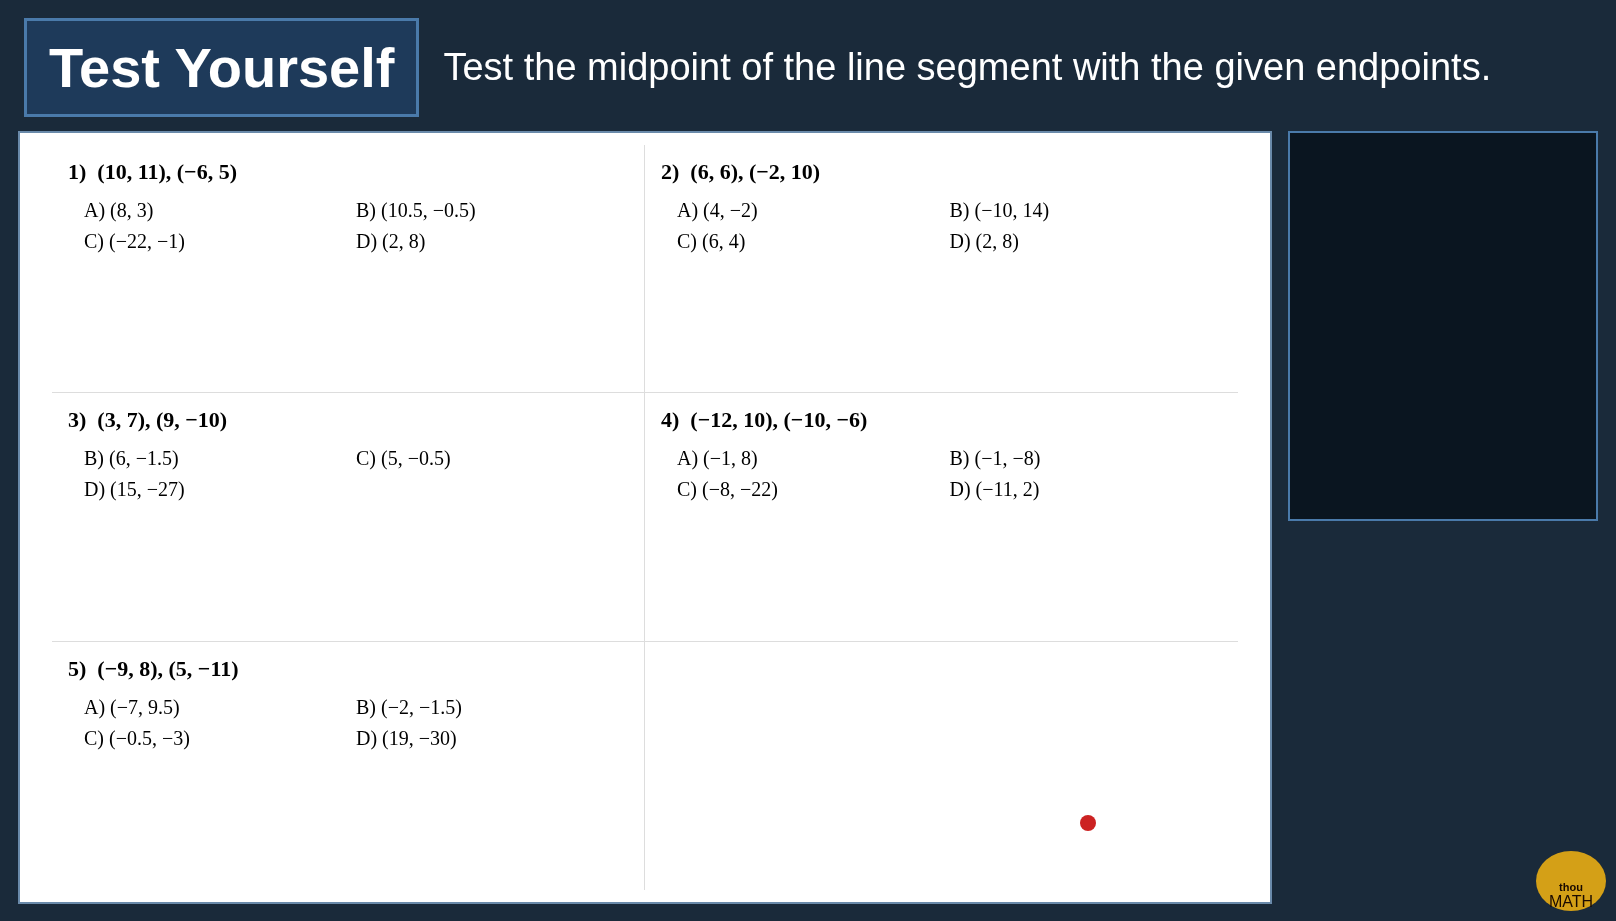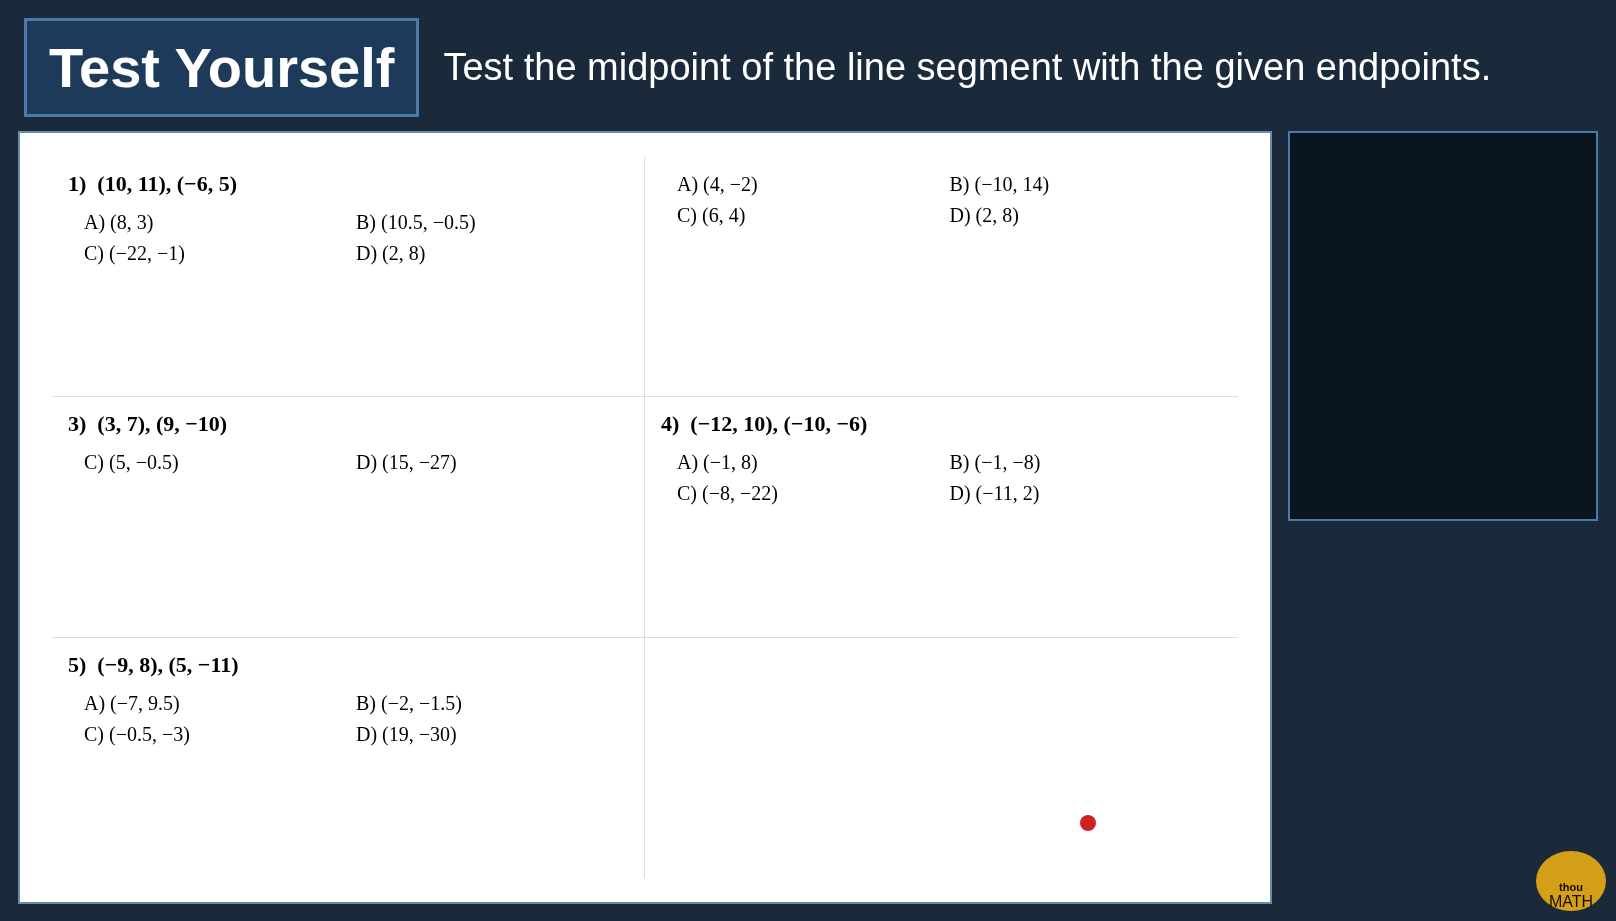--- a/index.html
+++ b/index.html
@@ -51,21 +51,21 @@
       display: flex;
       padding: 0 18px 18px 18px;
       gap: 16px;
       height: calc(921px - 130px);
     }
 
     .quiz-panel {
       background-color: #ffffff;
       border: 2px solid #6a8aaa;
       flex: 1;
-      padding: 24px 32px;
+      padding: 12px 32px;
       display: grid;
       grid-template-columns: 1fr 1fr;
       grid-template-rows: 1fr 1fr 1fr;
       gap: 0;
     }
 
     .problem-block {
       padding: 14px 16px 10px 16px;
     }
 
@@ -180,20 +180,24 @@
         <div class="answer-item">
           <span>C)</span>&nbsp;<span>(−22, −1)</span>
         </div>
         <div class="answer-item">
           <span>D)</span>&nbsp;<span>(2, 8)</span>
         </div>
       </div>
     </div>
 
     <div class="problem-block" style="border-bottom:1px solid #ddd;">
+      <div class="problem-number-line">
+        <span>2)</span>
+        &nbsp;<span>(6, 6),  (−2, 10)</span>
+      </div>
       <div class="answers-grid">
         <div class="answer-item">
           <span>A)</span>&nbsp;<span>(4, −2)</span>
         </div>
         <div class="answer-item">
           <span>B)</span>&nbsp;<span>(−10, 14)</span>
         </div>
         <div class="answer-item">
           <span>C)</span>&nbsp;<span>(6, 4)</span>
         </div>
@@ -202,20 +206,23 @@
         </div>
       </div>
     </div>
 
     <div class="problem-block divider-v" style="border-right:1px solid #ddd; border-bottom:1px solid #ddd;">
       <div class="problem-number-line">
         <span>3)</span>
         &nbsp;<span>(3, 7),  (9, −10)</span>
       </div>
       <div class="answers-grid">
+        <div class="answer-item">
+          <span>B)</span>&nbsp;<span>(6, −1.5)</span>
+        </div>
         <div class="answer-item">
           <span>C)</span>&nbsp;<span>(5, −0.5)</span>
         </div>
         <div class="answer-item">
           <span>D)</span>&nbsp;<span>(15, −27)</span>
         </div>
       </div>
     </div>
 
     <div class="problem-block" style="border-bottom:1px solid #ddd;">

